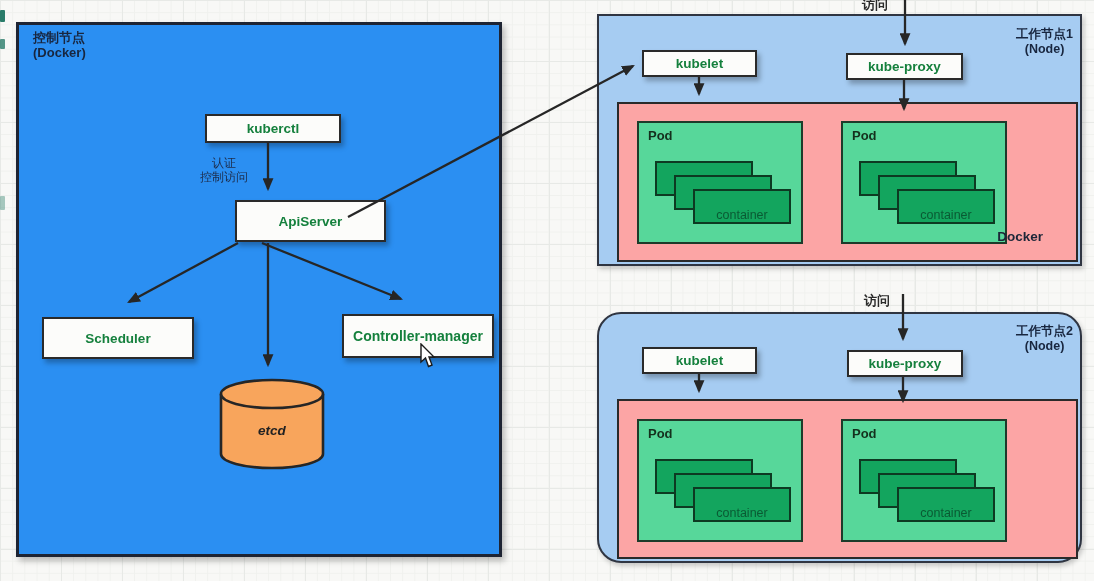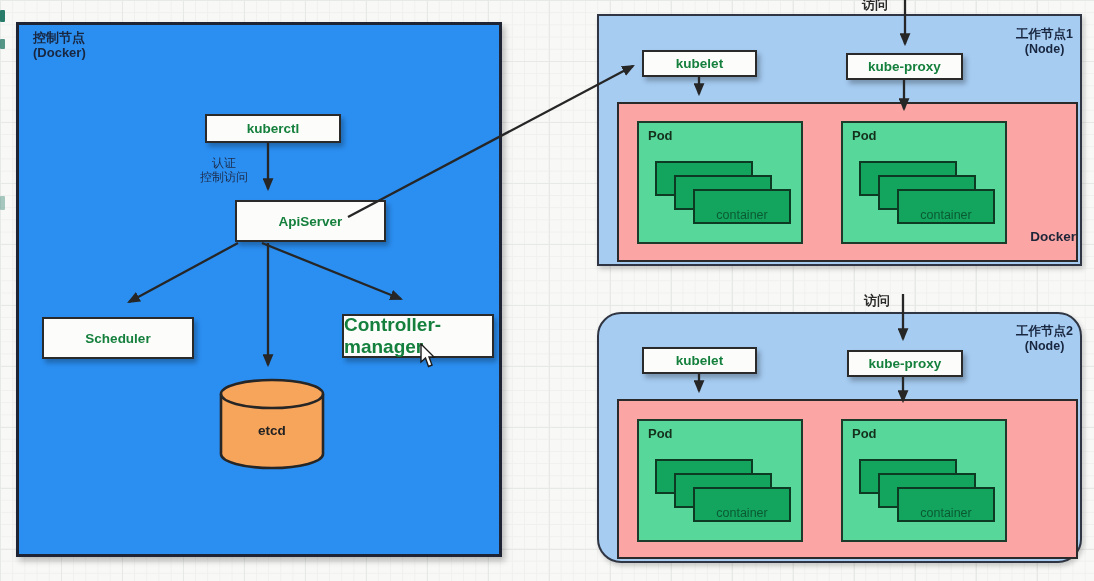--- a/index.html
+++ b/index.html
@@ -34,21 +34,21 @@
     box-sizing:border-box;background:#fcfcfa;border:2px solid #2a2a2a;
     display:flex;align-items:center;justify-content:center;
     font-weight:bold;font-size:13.5px;color:#15803d;
     box-shadow:3px 4px 5px rgba(0,0,0,0.28);
   }
   
   .white-area{
     box-sizing:border-box;background:#fca5a5;border:2px solid #2a2a2a;
     left:18px;width:461px;height:160px;
   }
-  .docker-label{right:0;bottom:16px;font-weight:bold;font-size:13.5px;color:#1c2638;}
+  .docker-label{right:33px;bottom:16px;font-weight:bold;font-size:13.5px;color:#1c2638;}
   
   .pod{
     box-sizing:border-box;width:166px;height:123px;top:17px;
     background:#57d79a;border:2px solid #1d3b2a;
   }
   .pod-label{position:absolute;left:9px;top:5px;font-weight:bold;font-size:13px;color:#14301d;}
   .cbox{
     position:absolute;width:98px;height:35px;box-sizing:border-box;
     background:#13a55e;border:2.5px solid #0d3a22;
     display:flex;align-items:flex-end;justify-content:center;
@@ -95,29 +95,29 @@
     </div>
 
     <div class="abs cmp" style="left:176px;top:175px;width:151px;height:42px;margin-left:40px;">
       <span>ApiServer</span>
     </div>
 
     <div class="abs cmp" style="left:23px;top:292px;width:152px;height:42px;">
       <span>Scheduler</span>
     </div>
 
-    <div class="abs cmp" style="left:323px;top:289px;width:152px;height:44px;font-size:19px;justify-content:flex-end;">
+    <div class="abs cmp" style="left:323px;top:289px;width:152px;height:44px;font-size:14px;">
       <span>Controller-manager</span>
     </div>
 
     <svg class="abs" style="left:198px;top:351px;" width="110" height="98" viewBox="0 0 110 98">
       <path d="M4,18 v60 a51,14 0 0 0 102,0 v-60" fill="#f8a55c" stroke="#262626" stroke-width="2.6"></path>
       <ellipse cx="55" cy="18" rx="51" ry="14" fill="#f8a55c" stroke="#262626" stroke-width="2.6"></ellipse>
     </svg>
-    <div class="abs etcd-label" style="left:198px;top:398px;position:absolute;">etcd</div>
+    <div class="abs etcd-label" style="left:198px;top:398px;position:absolute;font-style:italic;">etcd</div>
   </div>
 
   <div class="abs access-label" style="left:862px;top:-4px;">访问</div>
 
   <div class="abs node-box" style="top:14px;height:252px;">
     <div class="abs region-title node-title" style="right:7px;top:11px;font-size:12.5px;margin-left:36px;">
       <div>工作节点1</div>
       <div>(Node)</div>
     </div>
 

